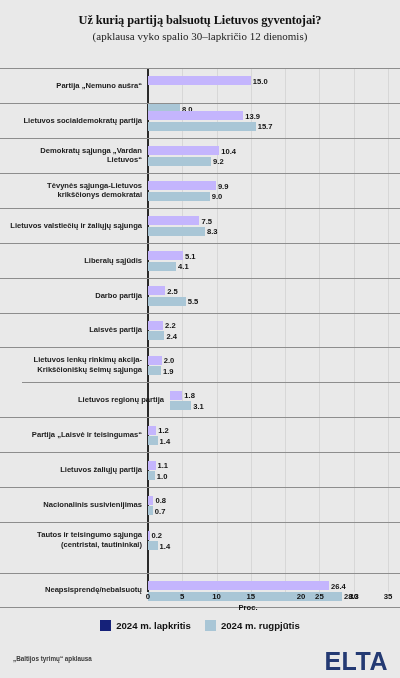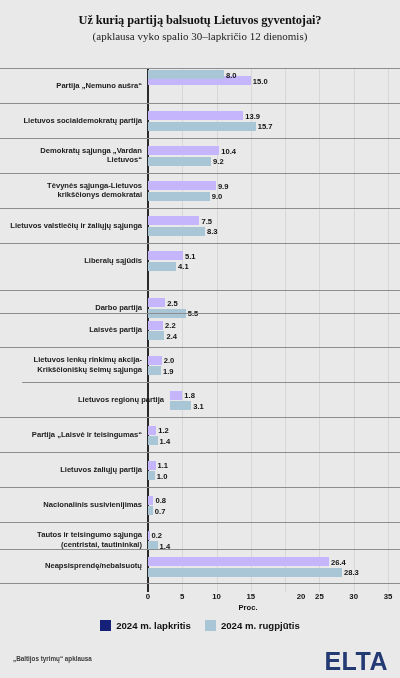--- a/index.html
+++ b/index.html
@@ -145,21 +145,21 @@
     <div class="axis-line"></div>
     <div class="rows" id="rows">
         <div class="row" style="top: 0px; height: 34.9333px;">
           <div class="row-label">Partija „Nemuno aušra“</div>
           <div class="bars">
             <div class="bar-wrap" style="top: 7.46667px; width: 102.857px;">
               <div class="bar s1">
                 <span class="bar-val">15.0</span>
               </div>
             </div>
-            <div class="bar-wrap" style="top: 1px; width: 76px;">
+            <div class="bar-wrap" style="top: 35px; width: 32px;">
               <div class="bar s2">
                 <span class="bar-val">8.0</span>
               </div>
             </div>
           </div>
         </div>
         <div class="row" style="top: 34.9333px; height: 34.9333px; padding-left: 24px;">
           <div class="row-label">Lietuvos socialdemokratų partija</div>
           <div class="bars">
             <div class="bar-wrap" style="top: 7.46667px; width: 95.3143px;">
@@ -227,21 +227,21 @@
                 <span class="bar-val">5.1</span>
               </div>
             </div>
             <div class="bar-wrap" style="top: 17.9667px; width: 28.1143px;">
               <div class="bar s2">
                 <span class="bar-val">4.1</span>
               </div>
             </div>
           </div>
         </div>
-        <div class="row" style="top: 209.6px; height: 34.9333px; margin-top: 12px;">
+        <div class="row" style="top: 209.6px; height: 34.9333px;">
           <div class="row-label">Darbo partija</div>
           <div class="bars">
             <div class="bar-wrap" style="top: 7.46667px; width: 17.1429px;">
               <div class="bar s1">
                 <span class="bar-val">2.5</span>
               </div>
             </div>
             <div class="bar-wrap" style="top: 17.9667px; width: 37.7143px;">
               <div class="bar s2">
                 <span class="bar-val">5.5</span>
@@ -347,21 +347,21 @@
                 <span class="bar-val">0.2</span>
               </div>
             </div>
             <div class="bar-wrap" style="top: 17.9667px; width: 9.6px;">
               <div class="bar s2">
                 <span class="bar-val">1.4</span>
               </div>
             </div>
           </div>
         </div>
-        <div class="row last" style="top: 481px; height: 34.9333px;">
+        <div class="row last" style="top: 505px; height: 34.9333px;">
           <div class="row-label">Neapsisprendę/nebalsuotų</div>
           <div class="bars">
             <div class="bar-wrap" style="top: 7.46667px; width: 181.029px;">
               <div class="bar s1">
                 <span class="bar-val">26.4</span>
               </div>
             </div>
             <div class="bar-wrap" style="top: 17.9667px; width: 194.057px;">
               <div class="bar s2">
                 <span class="bar-val">28.3</span>

